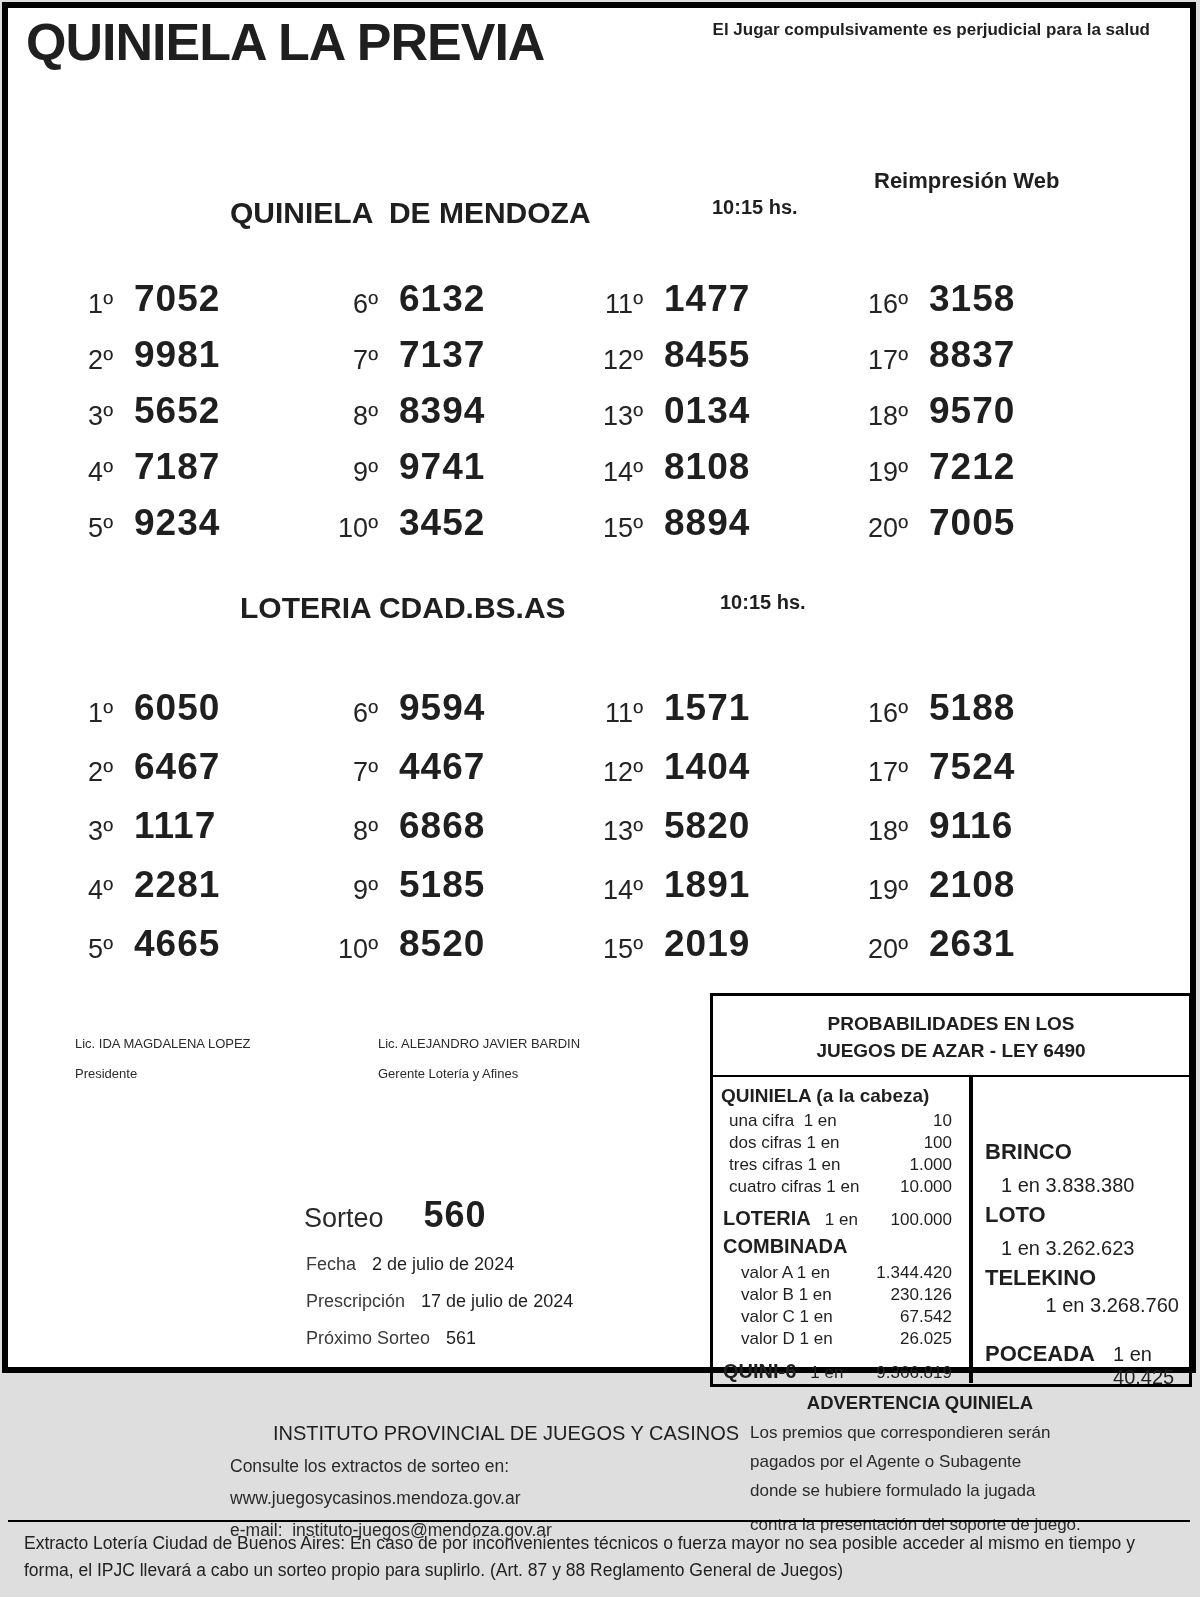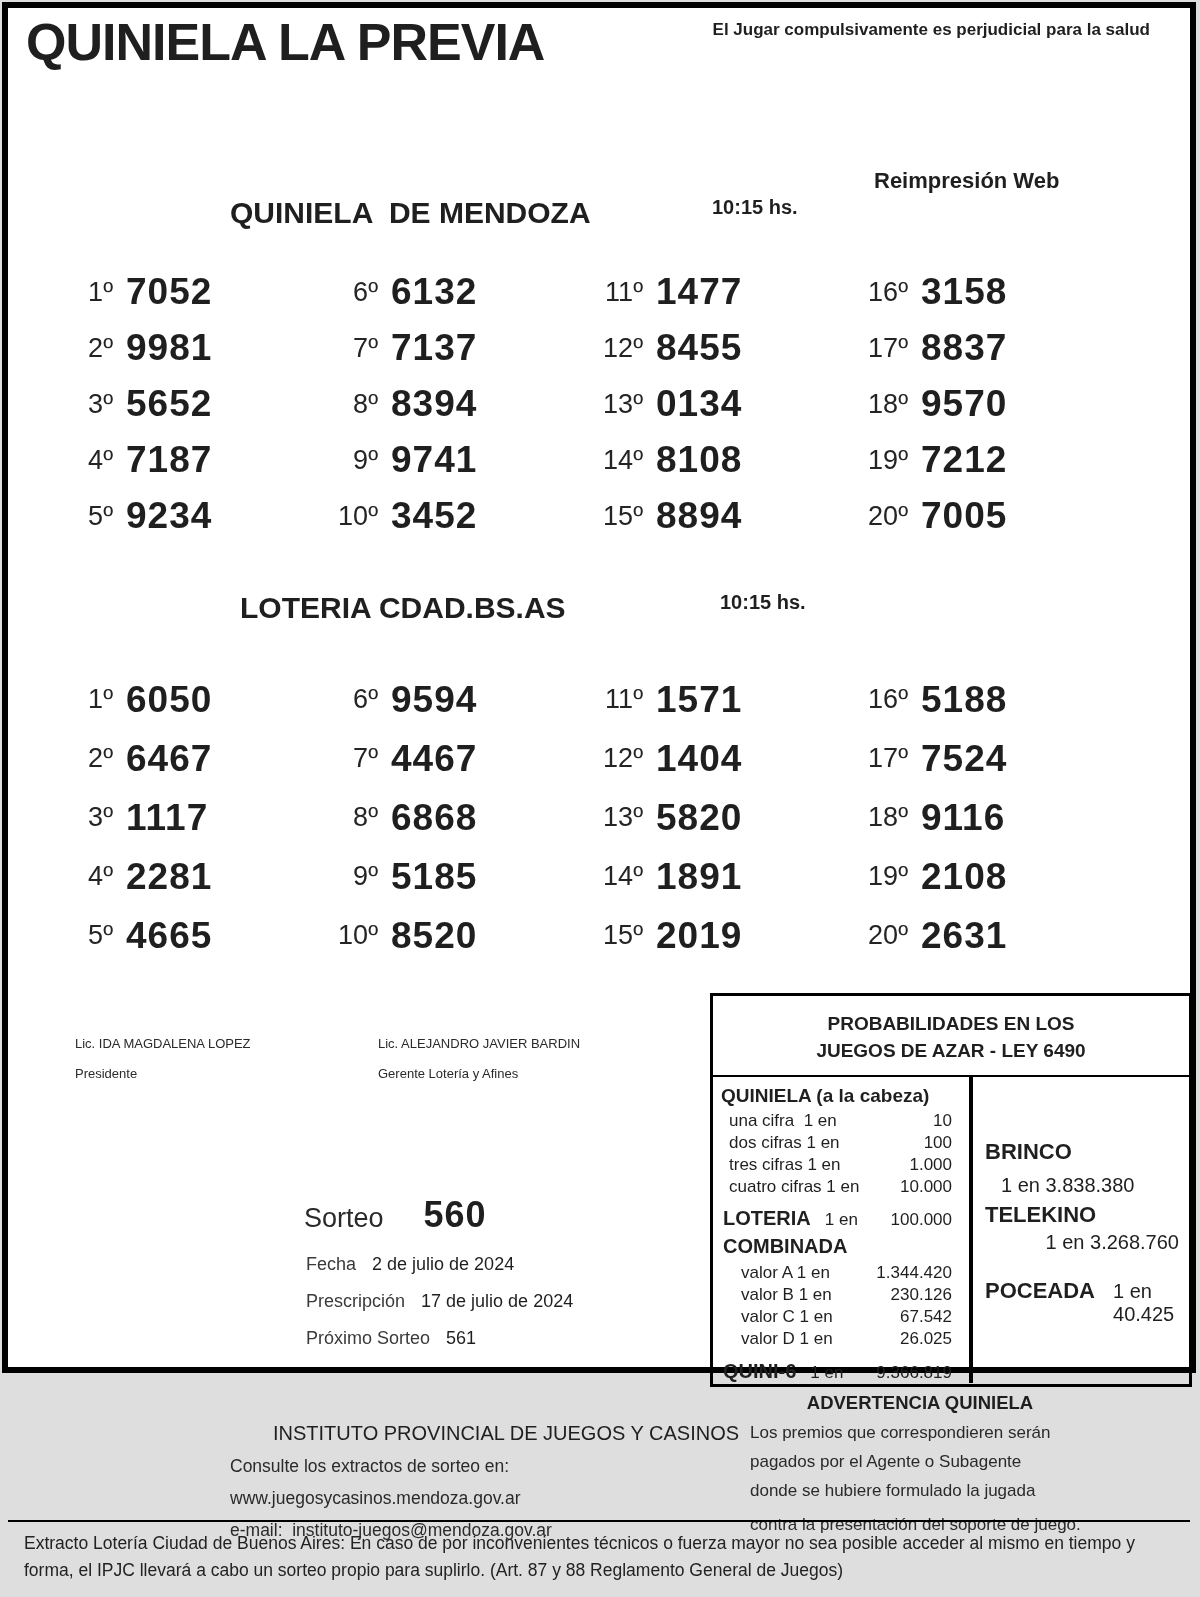--- a/index.html
+++ b/index.html
@@ -14,21 +14,21 @@
   .sec-title { position:absolute; font-size:30px; font-weight:bold; }
   .sec-time  { position:absolute; font-size:20px; font-weight:bold; }
   .st1 { left:222px; top:188px; }
   .tm1 { left:704px; top:188px; }
   .st2 { left:232px; top:583px; }
   .tm2 { left:712px; top:583px; }
 
   .grid { position:absolute; left:57px; display:grid; grid-auto-flow:column; grid-template-columns:repeat(4,265px); }
   .grid1 { top:256px; grid-template-rows:repeat(5,56px); }
   .grid2 { top:662px; grid-template-rows:repeat(5,59px); }
-  .cell { display:flex; align-items:center; }
+  .cell { display:flex; align-items:flex-end;gap:8px; }
   .rank { width:48px; text-align:right; font-size:27px; color:#242424; flex:none; }
   .num  { font-size:37px; font-weight:bold; margin-left:13px; letter-spacing:1px; }
 
   .sig { position:absolute; top:1028px; font-size:13px; color:#2a2a2a; }
   .sig1 { left:67px; } .sig2 { left:370px; }
   .sig .role { margin-top:15px; }
 
   .prob-box { position:absolute; left:702px; top:985px; width:482px; height:394px; border:3px solid #000; }
   .prob-title { text-align:center; font-size:19px; font-weight:bold; line-height:27px; padding-top:14px; height:81px; border-bottom:2px solid #000; }
   .prob-cols { display:flex; height:306px; }
@@ -315,20 +315,23 @@
           <span class="p-big" data-bind="probabilities.quini6.label">QUINI-6</span>
           <span class="p-mid" data-bind="probabilities.quini6.mid">1 en</span>
           <span class="p-val" data-bind="probabilities.quini6.value">9.366.819</span>
         </div>
       </div>
       <div class="prob-div"></div>
       <div class="prob-right">
         <div class="game g-offset g-brinco">
           <span class="g-name" data-bind="probabilities.right_games.0.name">BRINCO</span><span class="g-val" data-bind="probabilities.right_games.0.value">1 en 3.838.380</span>
         </div>
+        <div class="game g-offset g-loto">
+          <span class="g-name" data-bind="probabilities.right_games.1.name">LOTO</span><span class="g-val" data-bind="probabilities.right_games.1.value">1 en 3.262.623</span>
+        </div>
         <div class="game g-telekino">
           <span class="g-name" data-bind="probabilities.right_games.2.name">TELEKINO</span>
           <span class="g-val" data-bind="probabilities.right_games.2.value">1 en 3.268.760</span>
         </div>
         <div class="game g-poceada">
           <span class="g-name" data-bind="probabilities.right_games.3.name">POCEADA</span>
           <span class="g-val" data-bind="probabilities.right_games.3.value">1 en 40.425</span>
         </div>
       </div>
     </div>

